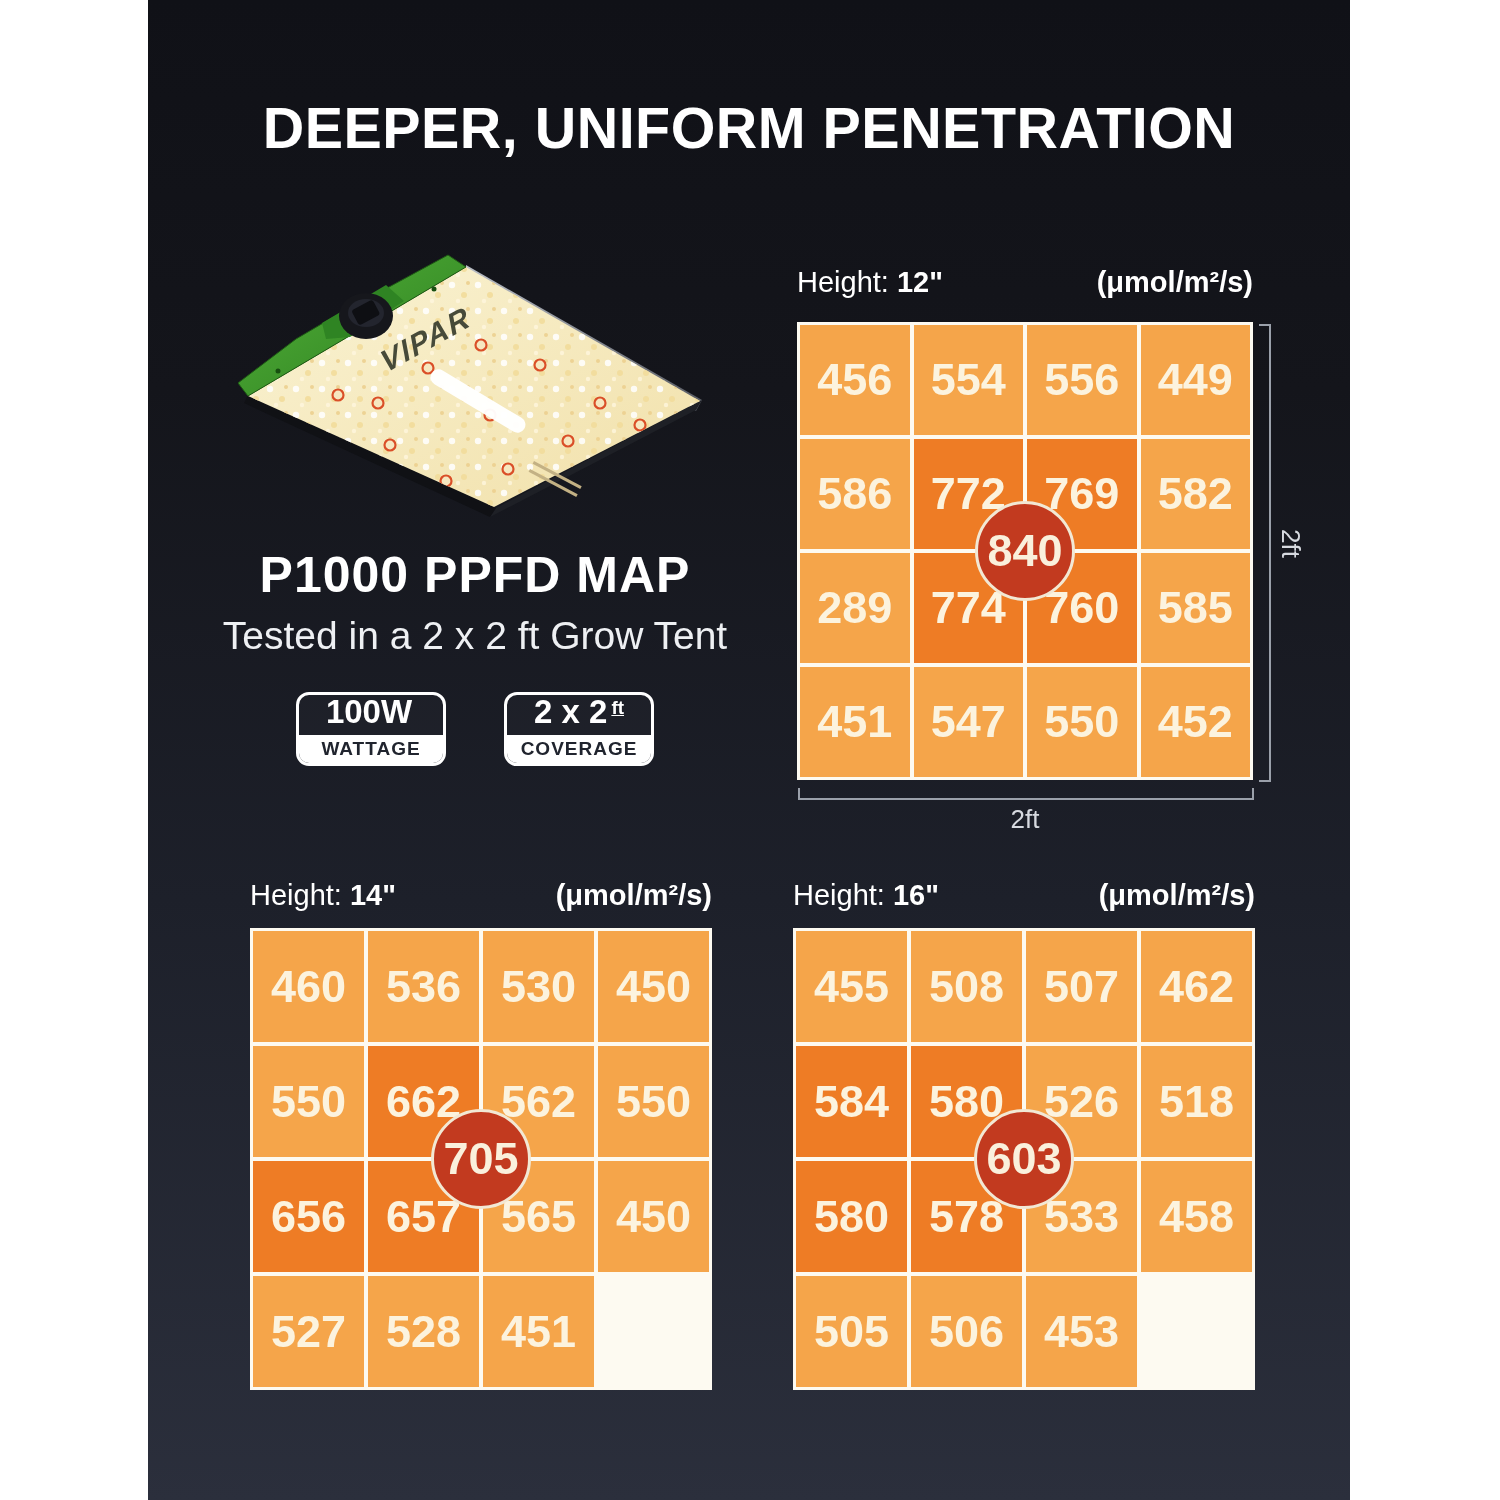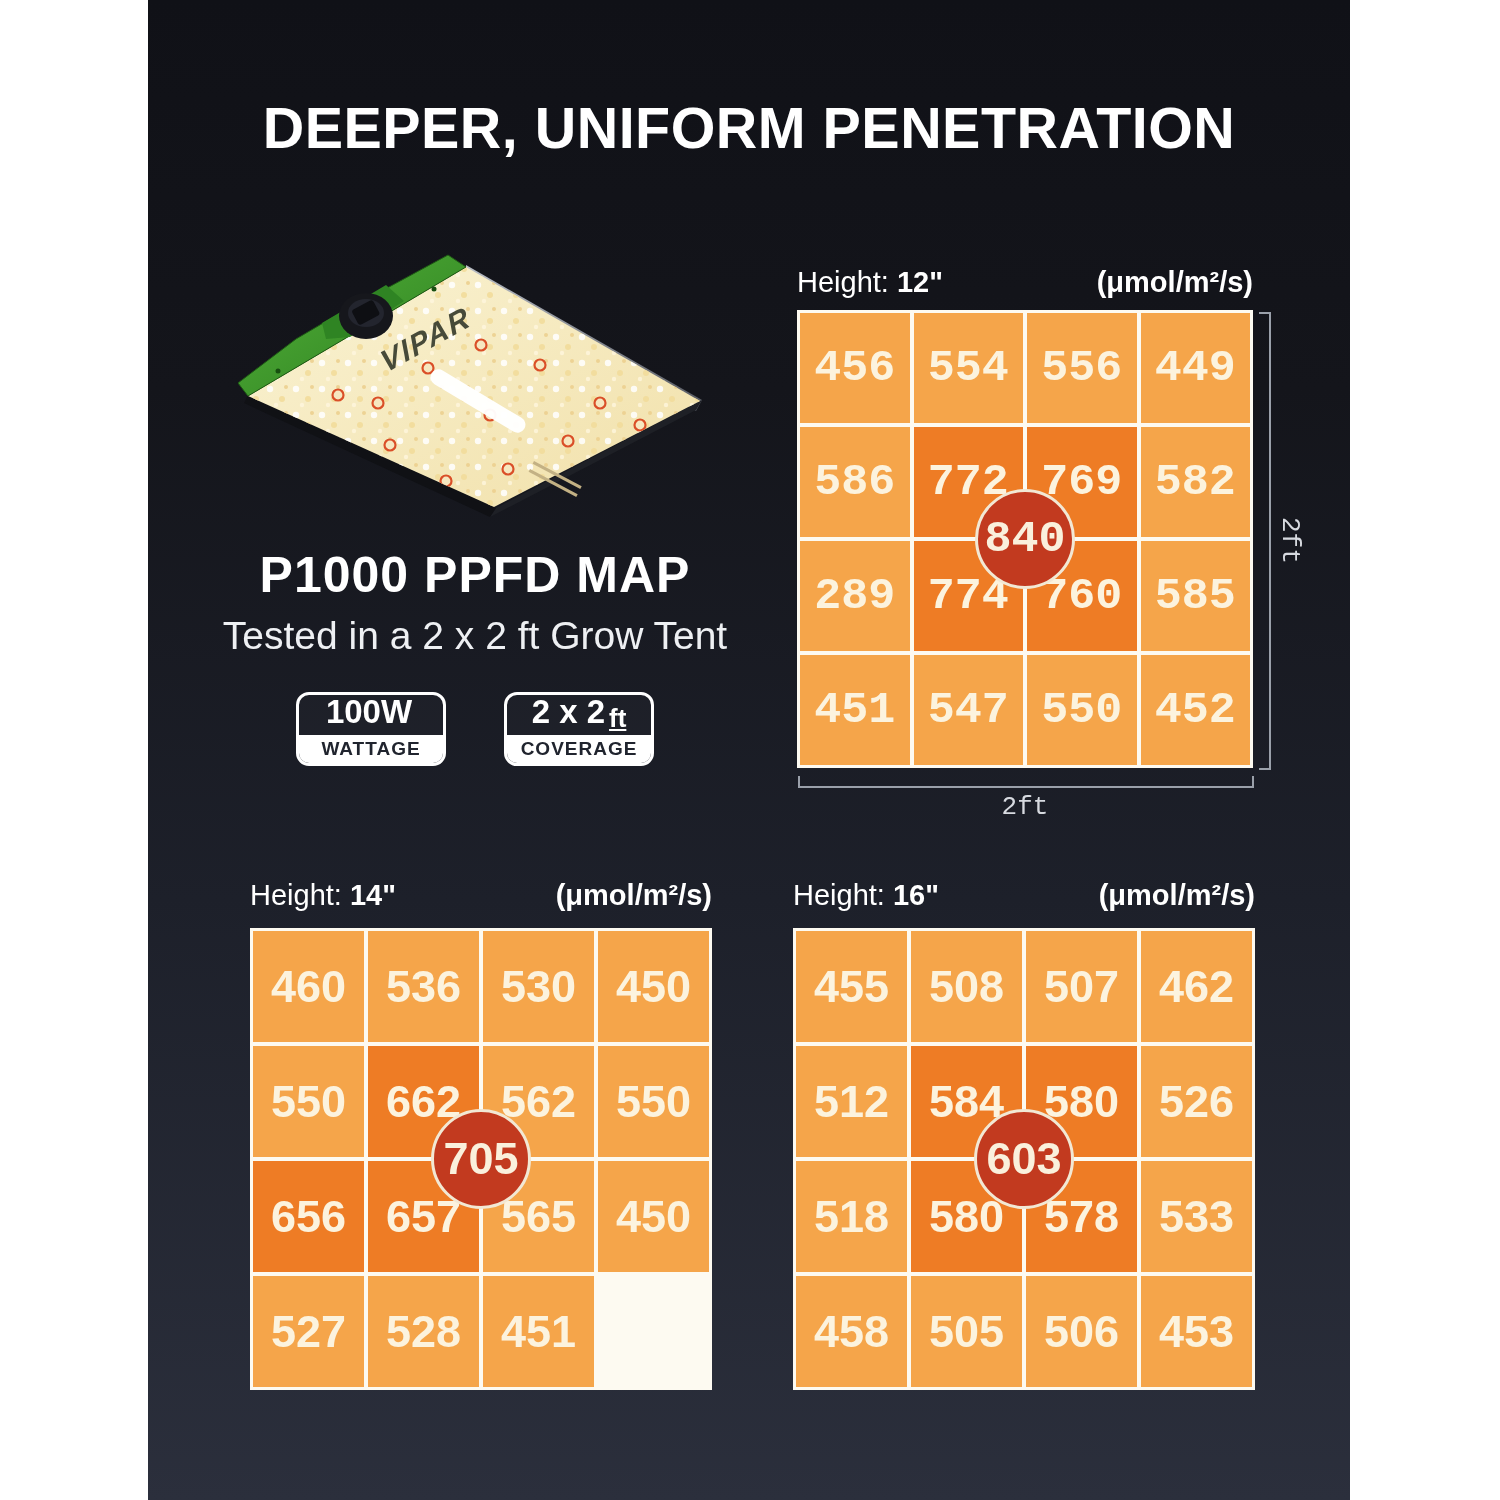--- a/index.html
+++ b/index.html
@@ -10,28 +10,28 @@
     font-size:58px;font-weight:bold;letter-spacing:0.5px;transform:scaleX(.99);white-space:nowrap;}
   .product-svg{position:absolute;left:90px;top:253px;}
   .p-title{position:absolute;left:62px;top:546px;width:530px;text-align:center;color:#ffffff;
     font-size:50px;font-weight:bold;letter-spacing:1px;white-space:nowrap;}
   .p-sub{position:absolute;left:42px;top:614px;width:570px;text-align:center;color:#eef0f3;font-size:39px;}
   .badges{position:absolute;left:92px;top:692px;width:470px;display:flex;justify-content:center;gap:58px;}
   .badge{width:150px;height:74px;border:3px solid #ffffff;border-radius:13px;box-sizing:border-box;
     overflow:hidden;display:flex;flex-direction:column;background:rgba(255,255,255,0.02);}
   .badge-top{flex:1;display:flex;justify-content:center;color:#ffffff;
     font-weight:bold;font-size:33px;gap:4px;line-height:1;}
-  .badge-unit{font-size:26px;font-weight:bold;align-self:flex-end;padding-bottom:4px;text-decoration:underline;}
+  .badge-unit{font-size:19px;font-weight:bold;align-self:flex-end;padding-bottom:18px;text-decoration:underline;}
   .badge-bottom{height:28px;background:#ffffff;color:#20242e;text-align:center;font-weight:bold;
     font-size:19px;letter-spacing:1px;line-height:28px;}
   .map{position:absolute;}
   .map-header{display:flex;justify-content:space-between;align-items:baseline;color:#ffffff;
     font-size:29px;height:32px;line-height:32px;}
   .hv,.unit{font-weight:bold;}
-  .m0 .grid-wrap{margin-top:12px;font-family:Liberation Mono, monospace;}
+  .m0 .grid-wrap{margin-top:24px;}
   .m1 .grid-wrap{margin-top:17px;}
   .grid-wrap{position:relative;}
   .grid{display:grid;grid-template-columns:repeat(4,1fr);grid-template-rows:repeat(4,1fr);
     gap:4px;border:3px solid #fdfaf1;background:#fdfaf1;box-sizing:border-box;}
   .g456{width:456px;height:458px;}
   .g462{width:462px;height:462px;}
   .cell{background:#f5a54a;display:flex;align-items:center;justify-content:center;
     color:#fcf3de;font-size:45px;font-weight:bold;}
   .cell.inner{background:#ee7c25;}
   .center-circle{position:absolute;left:50%;top:50%;transform:translate(-50%,-50%);
@@ -207,21 +207,20 @@
       <div><span>Height:</span>
         <span class="hv">16"</span></div>
       <div class="unit">(μmol/m²/s)</div>
     </div>
     <div class="grid-wrap">
       <div class="grid g462">
           <div class="cell">455</div>
           <div class="cell">508</div>
           <div class="cell">507</div>
           <div class="cell">462</div>
-          <div class="cell">512</div>
           <div class="cell inner">584</div>
           <div class="cell inner">580</div>
           <div class="cell">526</div>
           <div class="cell">518</div>
           <div class="cell inner">580</div>
           <div class="cell inner">578</div>
           <div class="cell">533</div>
           <div class="cell">458</div>
           <div class="cell">505</div>
           <div class="cell">506</div>

